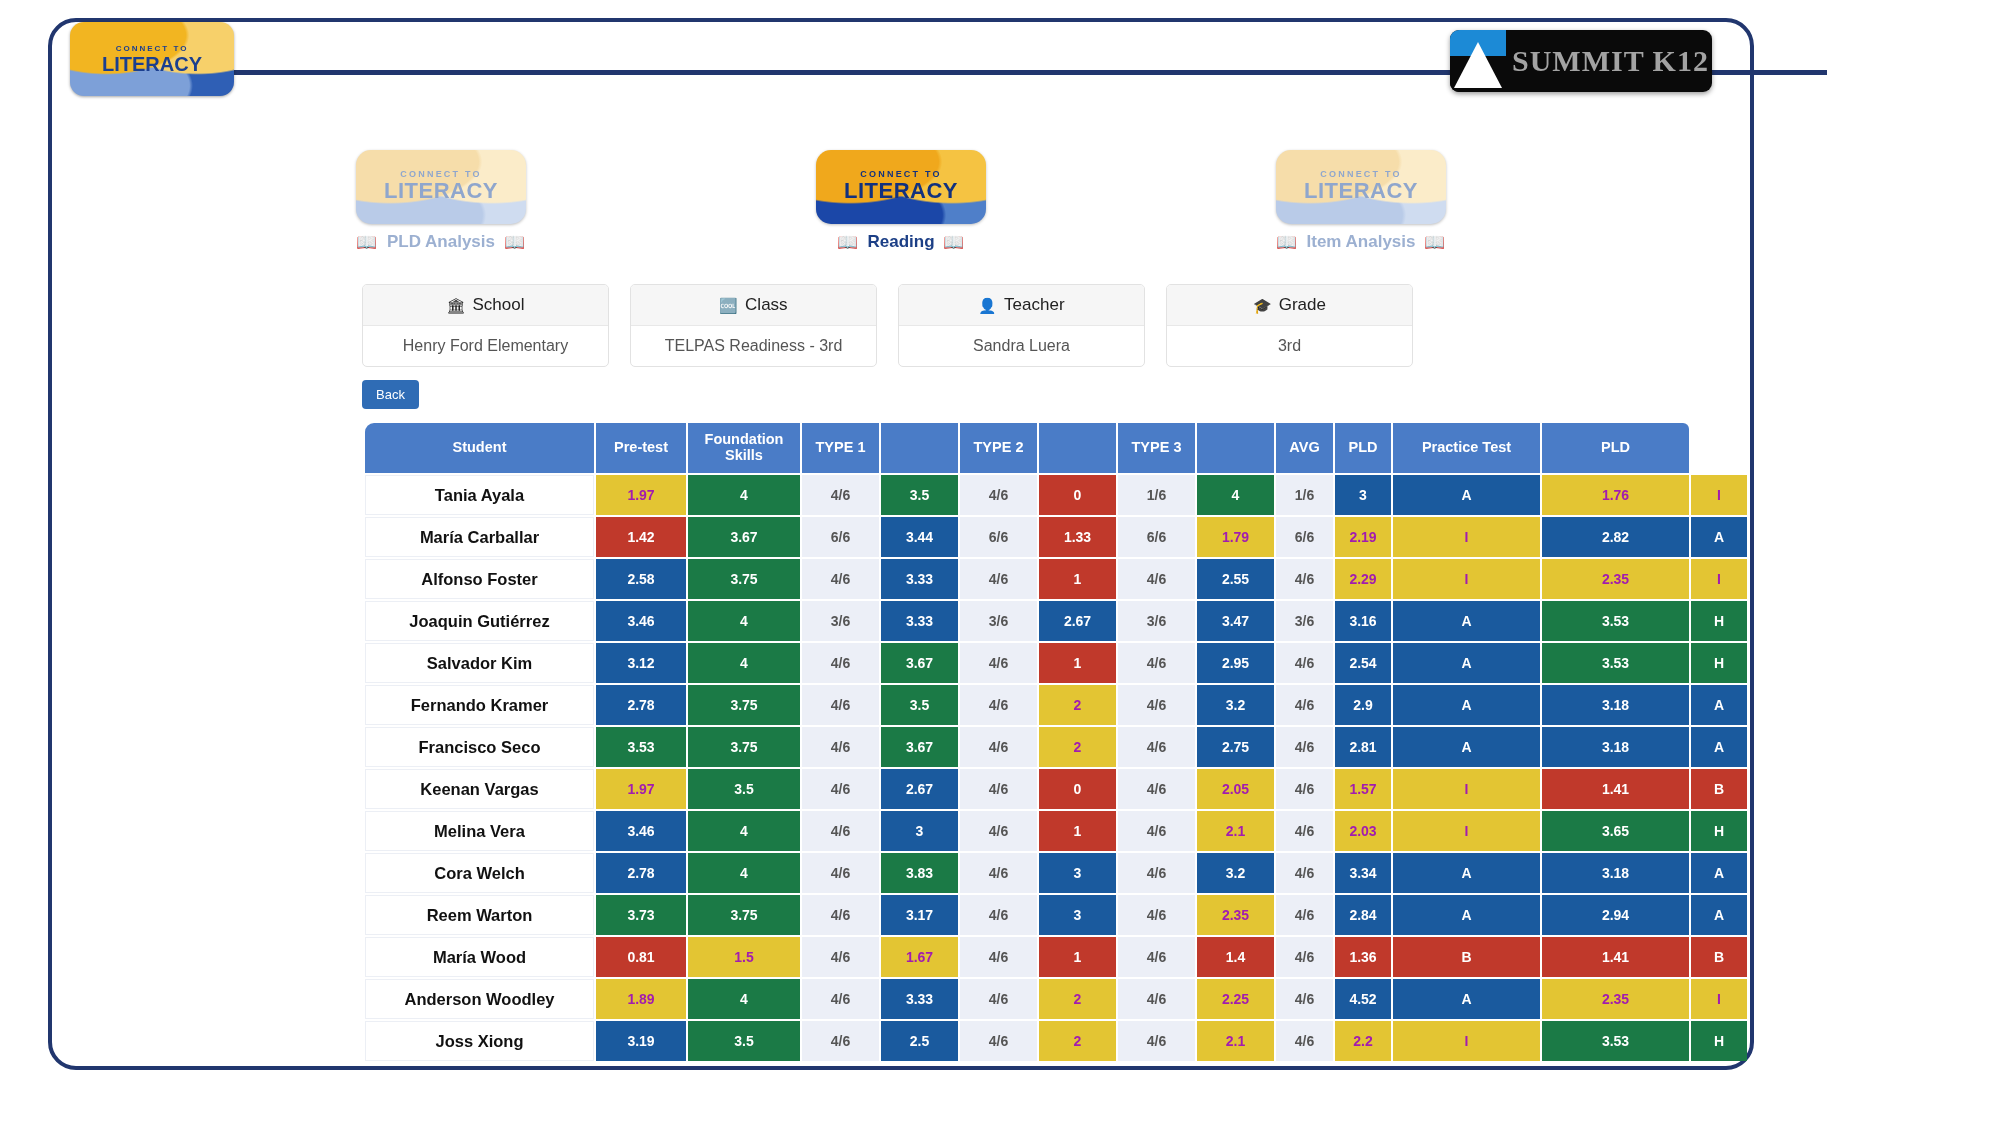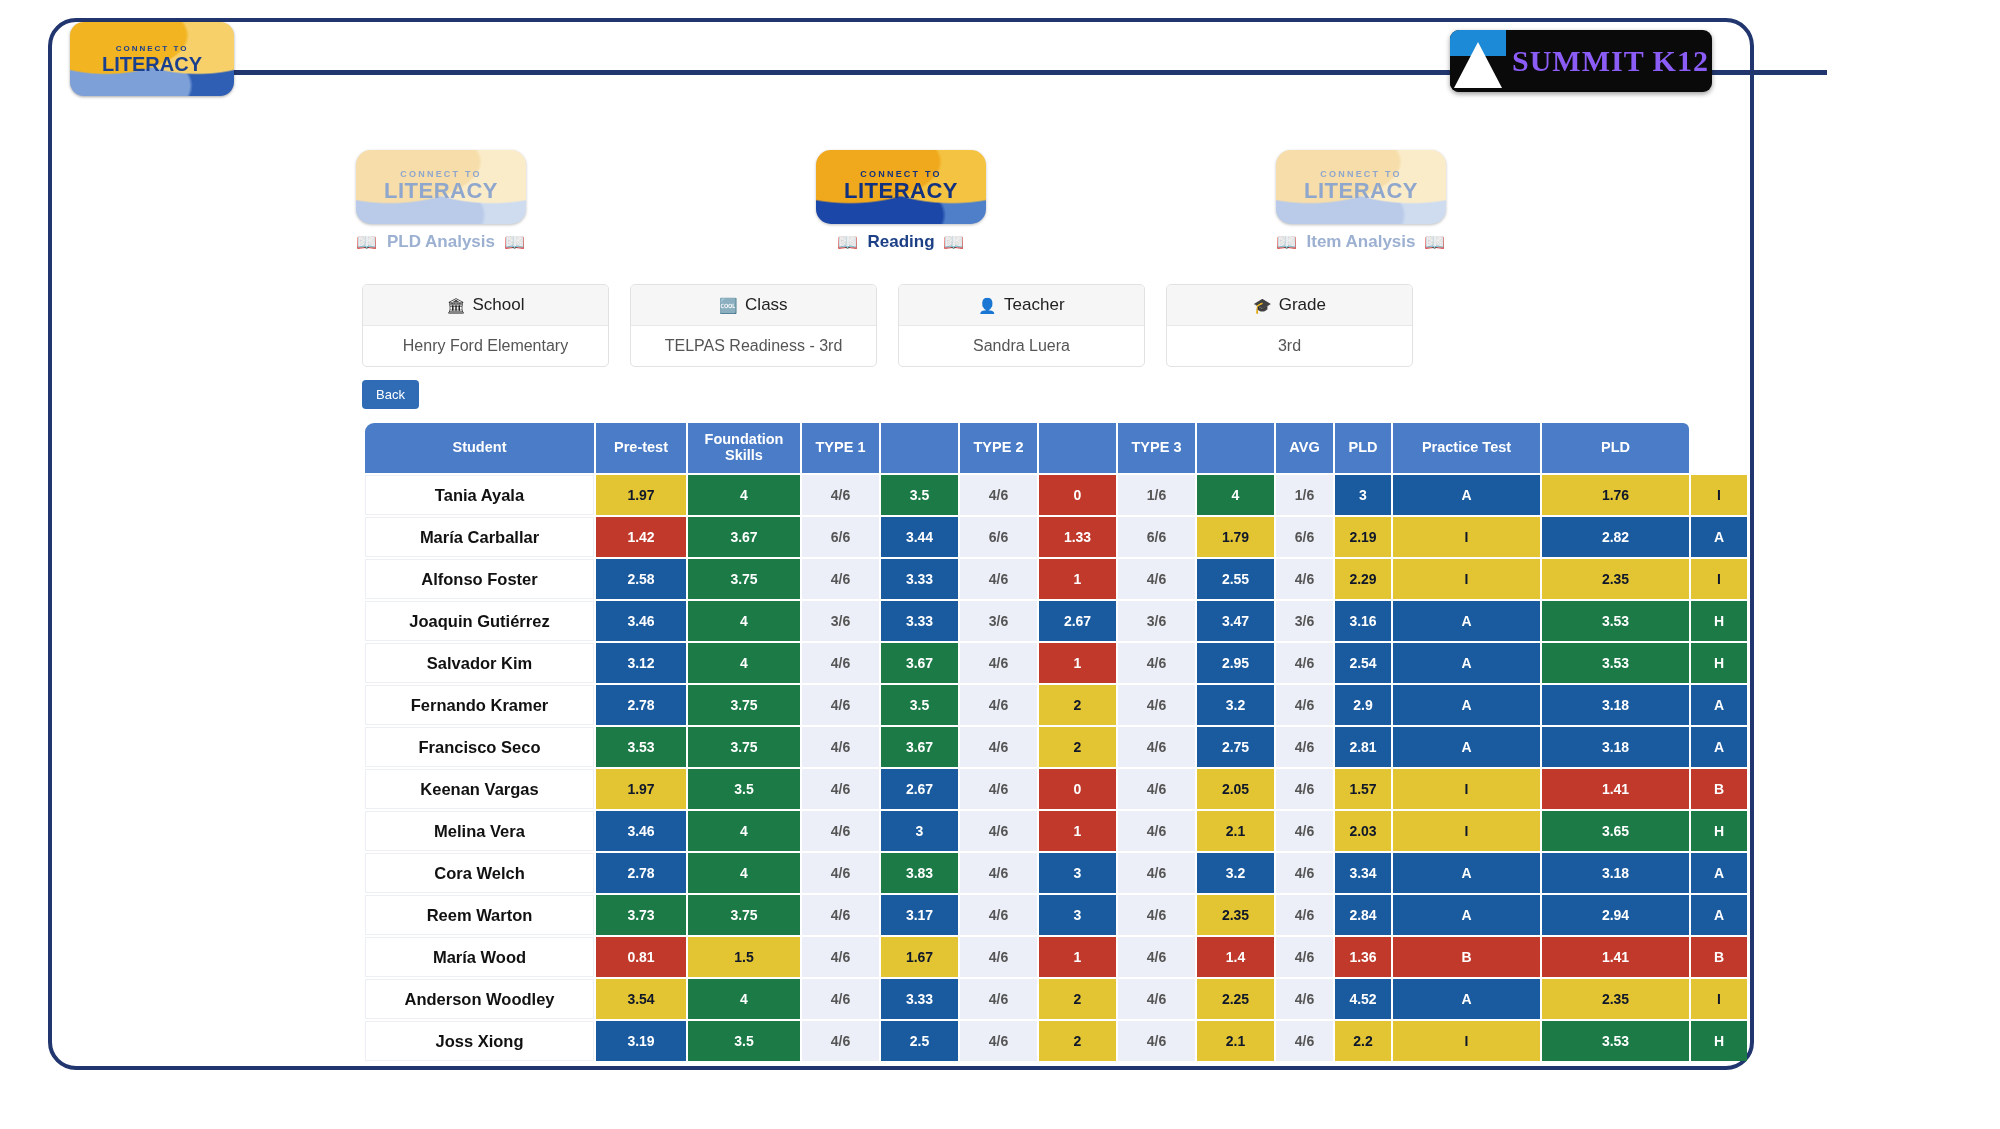--- a/index.html
+++ b/index.html
@@ -40,21 +40,21 @@
   .sk12{
     position:absolute;right:38px;top:8px;width:262px;height:62px;
     background:#0a0a0a;border-radius:9px;display:flex;align-items:center;z-index:6;
     box-shadow:0 2px 5px rgba(0,0,0,.4);overflow:hidden;
   }
   .sk12 .mtn{width:56px;height:62px;position:relative;background:linear-gradient(#1c8ad6 0 42%, #0a0a0a 42% 100%);}
   .sk12 .mtn:after{
     content:"";position:absolute;left:4px;bottom:4px;width:0;height:0;
     border-left:24px solid transparent;border-right:24px solid transparent;border-bottom:46px solid #fff;
   }
-  .sk12 .nm{color:#8b5cf6;font-size:30px;font-weight:bold;letter-spacing:1px;font-family:"Liberation Serif",serif;padding-left:6px;}
+  .sk12 .nm{color:#a3a3a3;font-size:30px;font-weight:bold;letter-spacing:1px;font-family:"Liberation Serif",serif;padding-left:6px;}
 
   .page-title{
     position:absolute;left:0;right:0;top:64px;text-align:center;
     font-size:40px;font-weight:bold;color:#3a78c2;z-index:4;
   }
 
   
   .navrow{position:absolute;left:0;right:0;top:128px;display:flex;justify-content:center;gap:270px;}
   .navitem{width:190px;text-align:center;cursor:pointer;}
   .navbadge{
@@ -103,21 +103,21 @@
   .tablewrap{position:absolute;left:311px;top:399px;}
   table{border-collapse:separate;border-spacing:2px 2px;}
   thead th{
     background:#4a7cc7;color:#fff;font-size:14.5px;font-weight:bold;text-align:center;
     height:48px;vertical-align:middle;line-height:1.1;
   }
   thead th:first-child{border-top-left-radius:9px;}
   thead th:last-child{border-top-right-radius:6px;}
   tbody td{height:36px;text-align:center;font-size:14px;font-weight:bold;vertical-align:middle;}
   td.name{background:#fff;border:1px solid #eceff5;color:#111;font-size:16.5px;}
-  .c-y{background:#e3c533;color:#0f172a;}
+  .c-y{background:#e3c533;color:#a21caf;}
   .c-r{background:#c0392b;color:#fff;}
   .c-g{background:#1b7a46;color:#fff;}
   .c-b{background:#1a5a9e;color:#fff;}
   .c-f{background:#eceff7;color:#555;font-weight:bold;}
   .c-e{background:#d3daec;}
   .w-name{width:225px;}
   .w-pre{width:88px;}
   .w-fs{width:110px;}
   .w-frac{width:55px;}
   .w-t{width:75px;}
@@ -434,21 +434,21 @@
             <td class="c-f w-frac">4/6</td>
             <td class="c-r w-t">1.4</td>
             <td class="c-f w-frac">4/6</td>
             <td class="c-r w-avg">1.36</td>
             <td class="c-r w-pld">B</td>
             <td class="c-r w-pt">1.41</td>
             <td class="c-r w-pld">B</td>
           </tr>
           <tr>
             <td class="name w-name">Anderson Woodley</td>
-            <td class="c-y w-pre">3.54</td>
+            <td class="c-y w-pre">1.89</td>
             <td class="c-g w-fs">4</td>
             <td class="c-f w-frac">4/6</td>
             <td class="c-b w-t">3.33</td>
             <td class="c-f w-frac">4/6</td>
             <td class="c-y w-t">2</td>
             <td class="c-f w-frac">4/6</td>
             <td class="c-y w-t">2.25</td>
             <td class="c-f w-frac">4/6</td>
             <td class="c-b w-avg">4.52</td>
             <td class="c-b w-pld">A</td>

